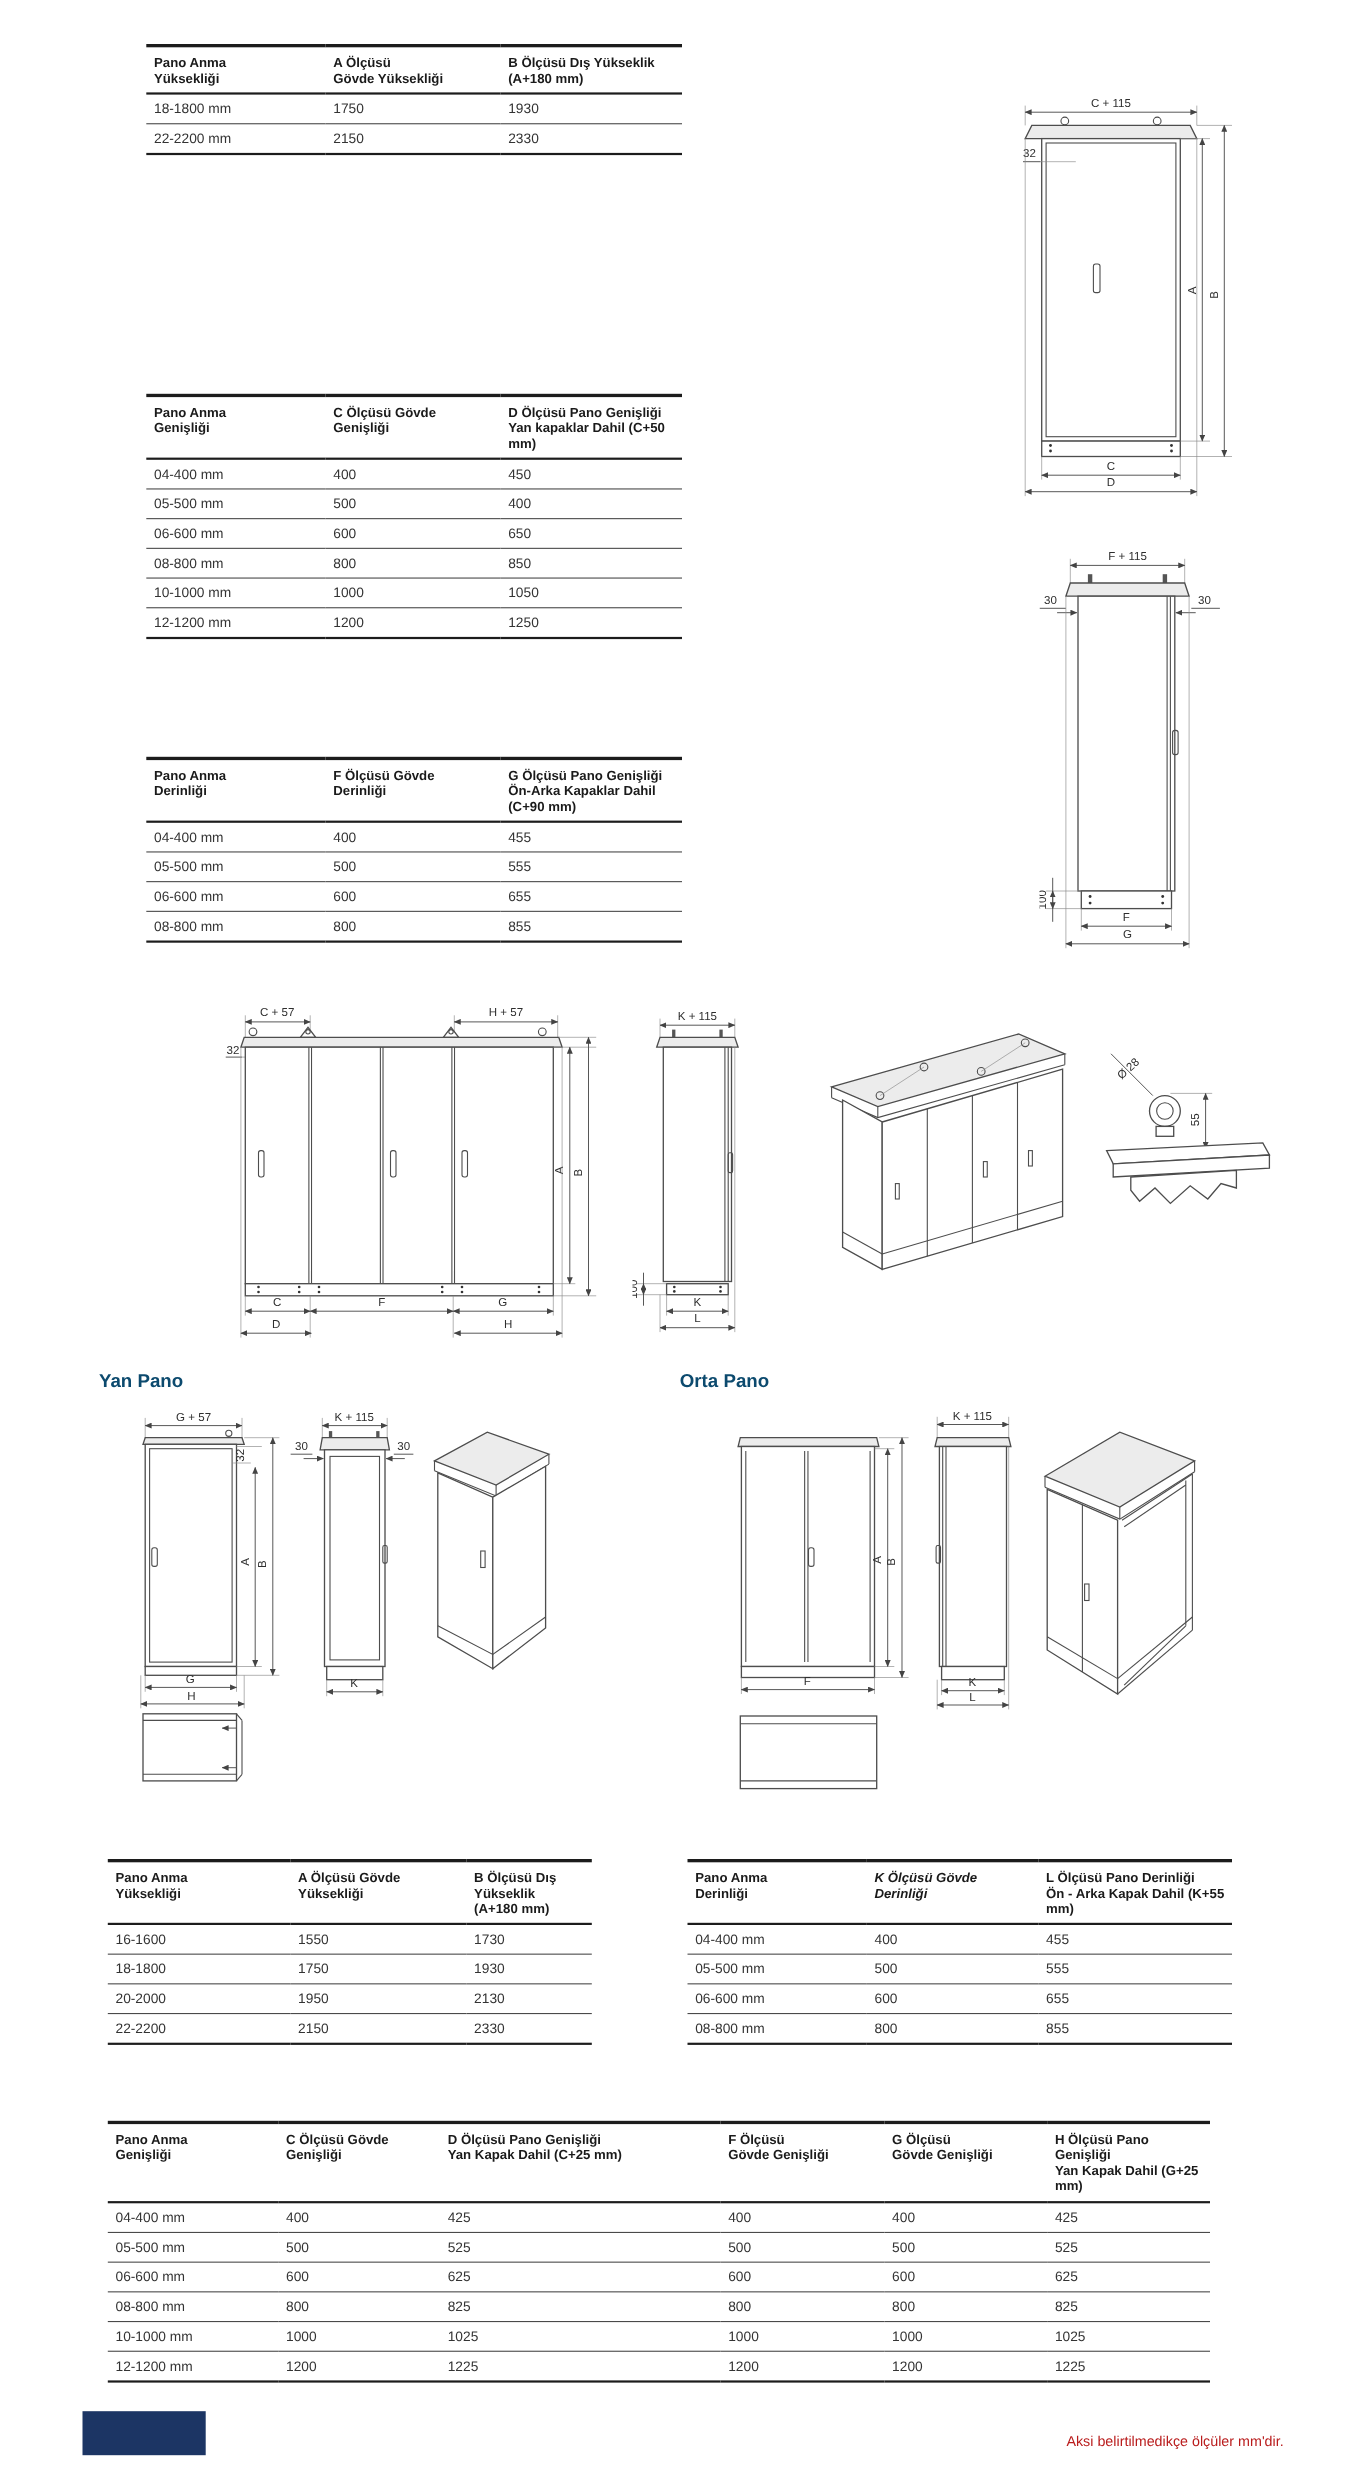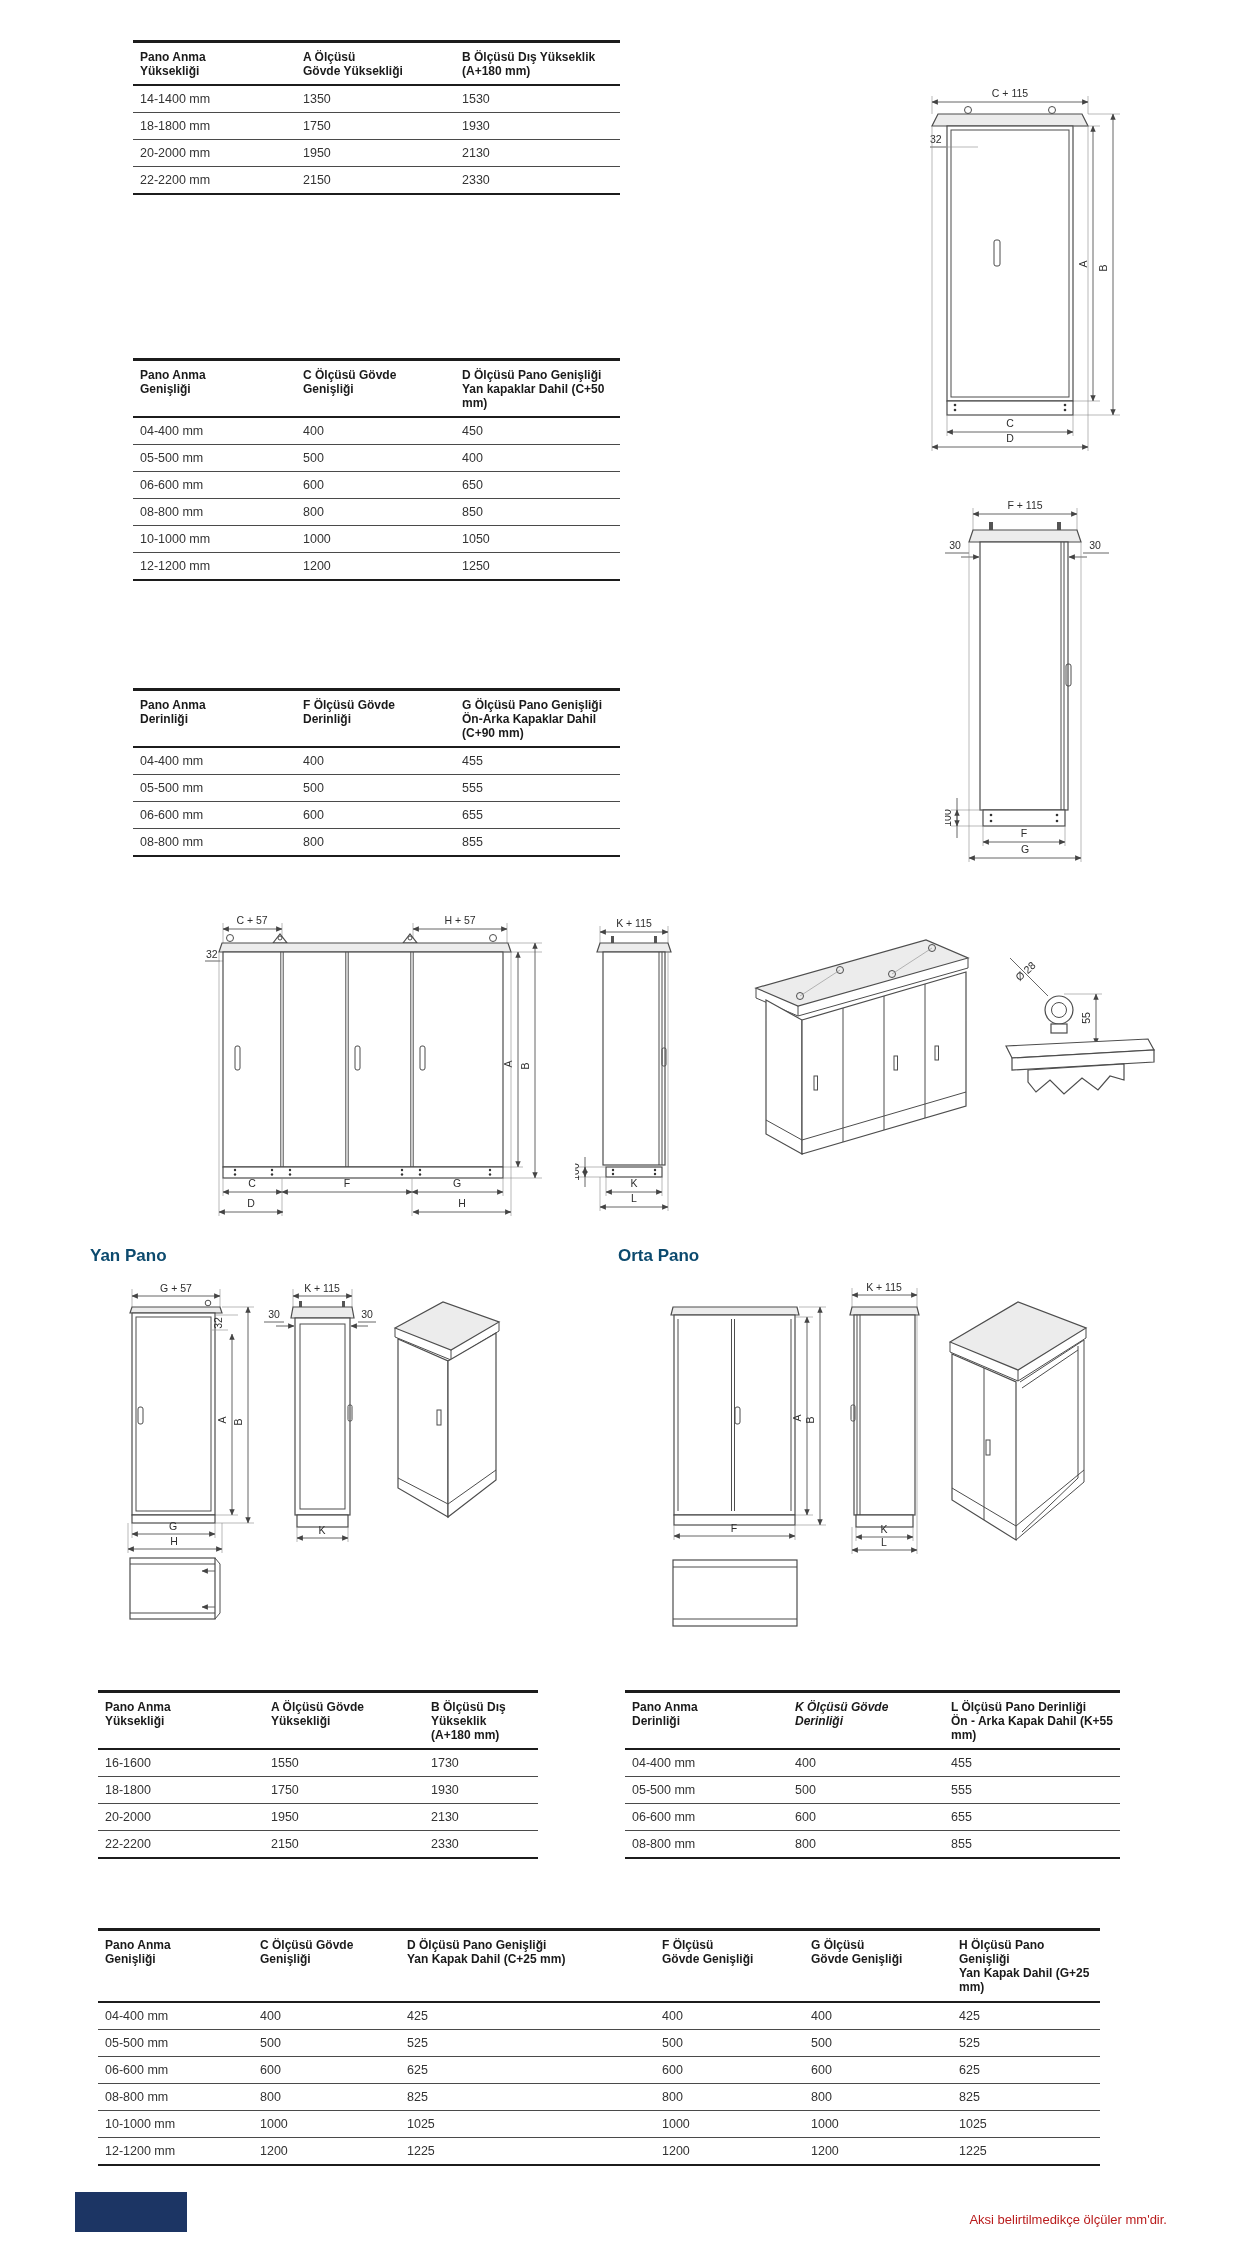--- a/index.html
+++ b/index.html
@@ -54,33 +54,23 @@
           <th>Pano Anma
 Yüksekliği</th>
           <th>A Ölçüsü
 Gövde Yüksekliği</th>
           <th>B Ölçüsü Dış Yükseklik
 (A+180 mm)</th>
         </tr>
       </thead>
       <tbody>
         <tr>
-          <td>14-1400 mm</td>
-          <td>1350</td>
-          <td>1530</td>
-        </tr>
-        <tr>
           <td>18-1800 mm</td>
           <td>1750</td>
           <td>1930</td>
-        </tr>
-        <tr>
-          <td>20-2000 mm</td>
-          <td>1950</td>
-          <td>2130</td>
         </tr>
         <tr>
           <td>22-2200 mm</td>
           <td>2150</td>
           <td>2330</td>
         </tr>
       </tbody>
     </table>
   <table class="tbl" id="t2">
       <thead>

